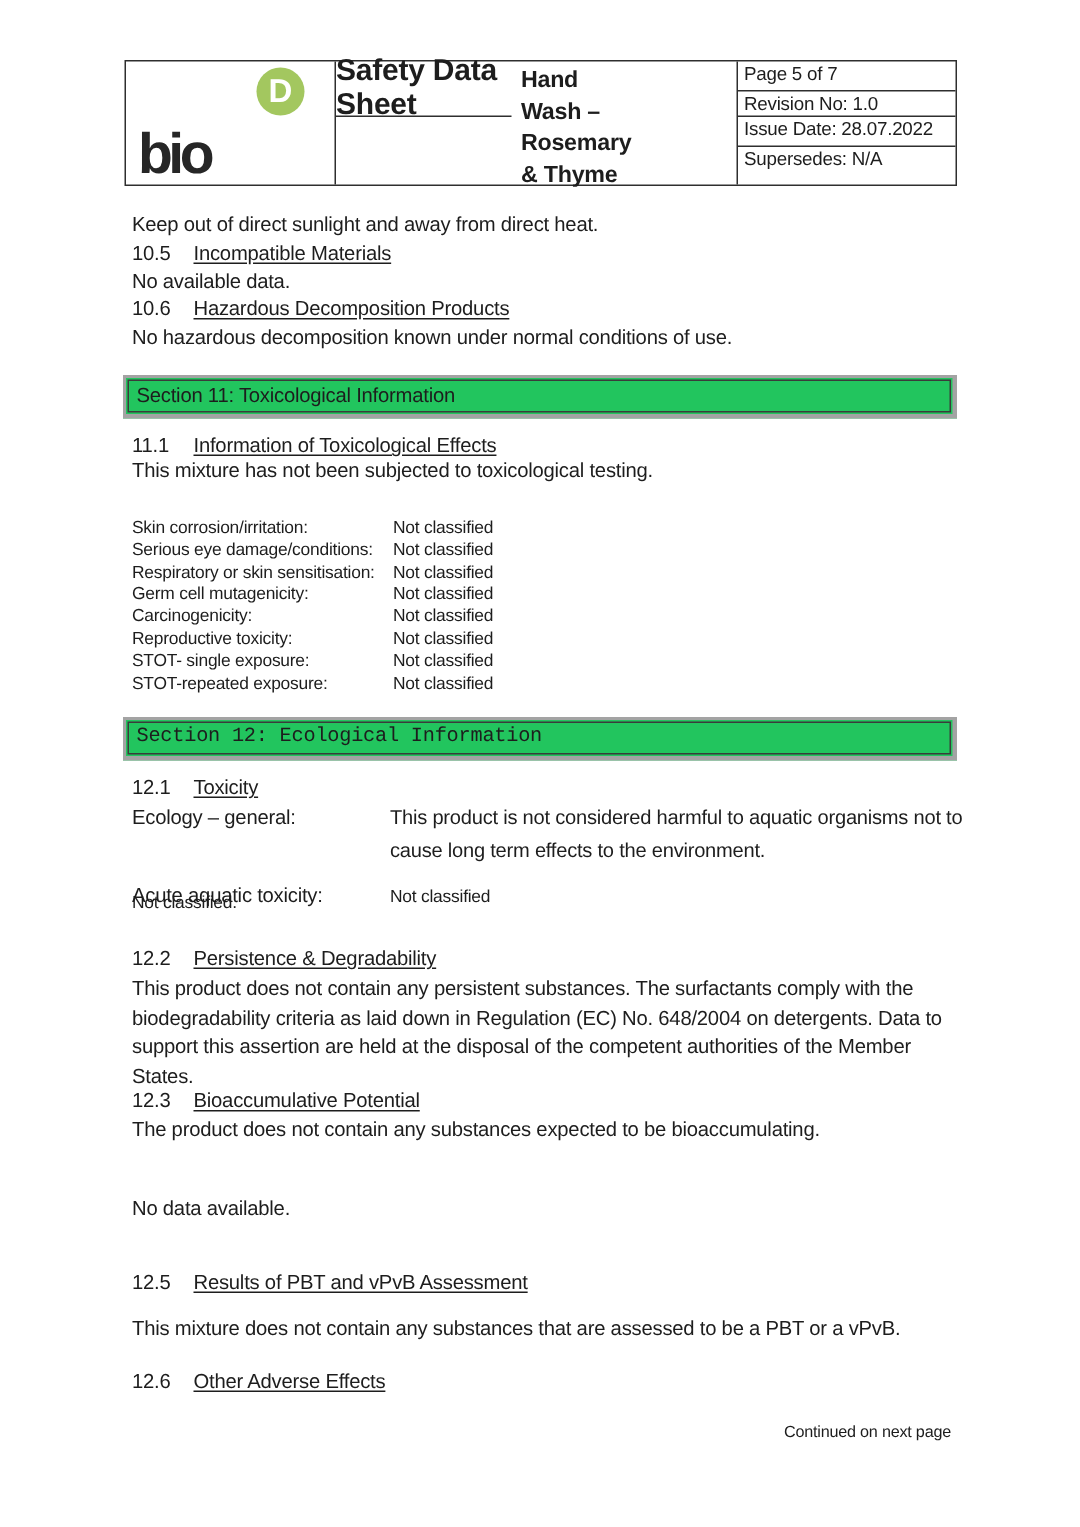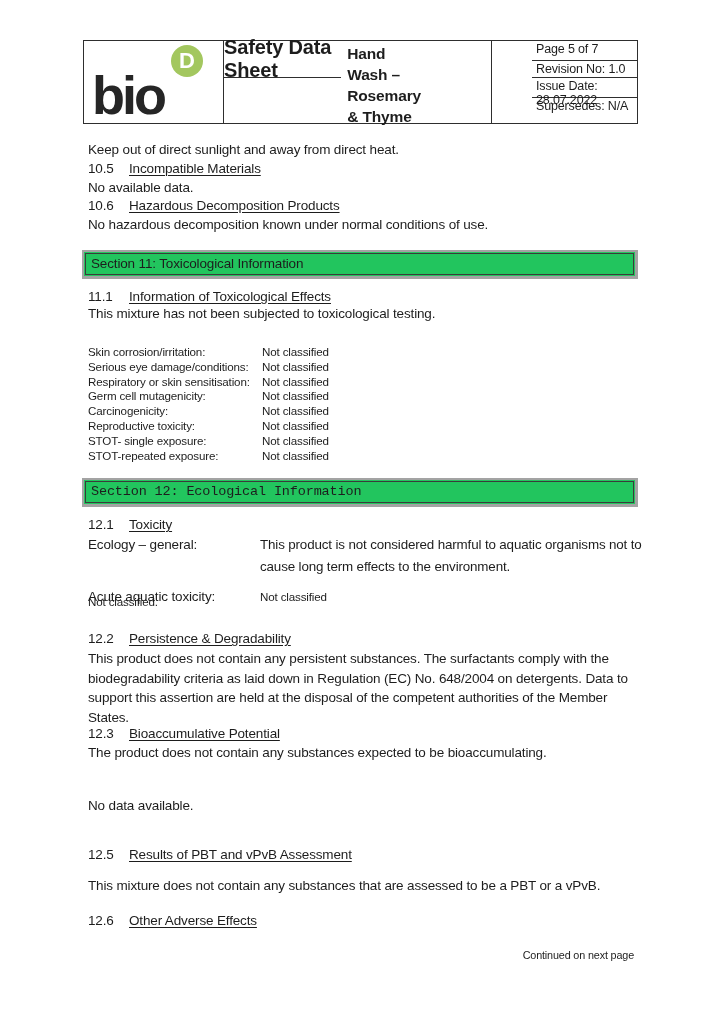--- a/index.html
+++ b/index.html
@@ -6,31 +6,31 @@
   .page{
     position:relative;width:720px;height:1018px;background:#ffffff;overflow:hidden;
     color:#1d1d1d;font-family:"Liberation Sans","DejaVu Sans",sans-serif;
     letter-spacing:-0.15px;
   }
 
   
   .hdr{position:absolute;left:83px;top:40px;width:555px;height:84px;display:flex;
        border:1px solid #2e2e2e;background:#fff;box-sizing:border-box;}
   .hdr-logo{width:140px;border-right:1px solid #2e2e2e;position:relative;box-sizing:border-box;}
-  .logo-bio{position:absolute;left:8px;bottom:2px;font-size:54px;font-weight:700;
+  .logo-bio{position:absolute;left:8px;bottom:2px;font-size:38px;font-weight:700;
             line-height:0.95;letter-spacing:-3px;color:#262626;}
   .logo-d{position:absolute;left:87px;top:4px;width:32px;height:32px;border-radius:50%;
           color:#fff;font-weight:700;font-size:22px;line-height:32px;text-align:center;
           letter-spacing:0;}
   .hdr-mid{flex:1;border-right:1px solid #2e2e2e;display:flex;box-sizing:border-box;}
   .hdr-title{height:37px;border-bottom:1px solid #2e2e2e;display:flex;align-items:center;
              justify-content:center;font-size:20px;font-weight:700;box-sizing:border-box;}
   .hdr-product{flex:1;font-size:15.5px;font-weight:700;padding:2px 70px 0 6px;line-height:21px;}
   .hdr-meta{width:145px;display:flex;flex-direction:column;font-size:12.5px;box-sizing:border-box;}
-  .mrow{padding:1px 2px 0 4px;box-sizing:border-box;margin-left:40px;}
+  .mrow{padding:1px 2px 0 4px;box-sizing:border-box;}
   .m1{height:20px;border-bottom:1px solid #2e2e2e;}
   .m2{height:17px;border-bottom:1px solid #2e2e2e;}
   .m3{height:20px;border-bottom:1px solid #2e2e2e;}
   .m4{flex:1;}
 
   
   .secbar{position:absolute;left:82px;width:556px;box-sizing:border-box;background:#22c55e;
           border:2px solid #a3a3a3;border-bottom-width:3px;border-right-width:3px;}
   .secbar-inner{border:1px solid #3b3b3b;margin:1px;padding:2px 4px 3px 5px;font-size:13.5px;}
   #bar11{top:250px;}

